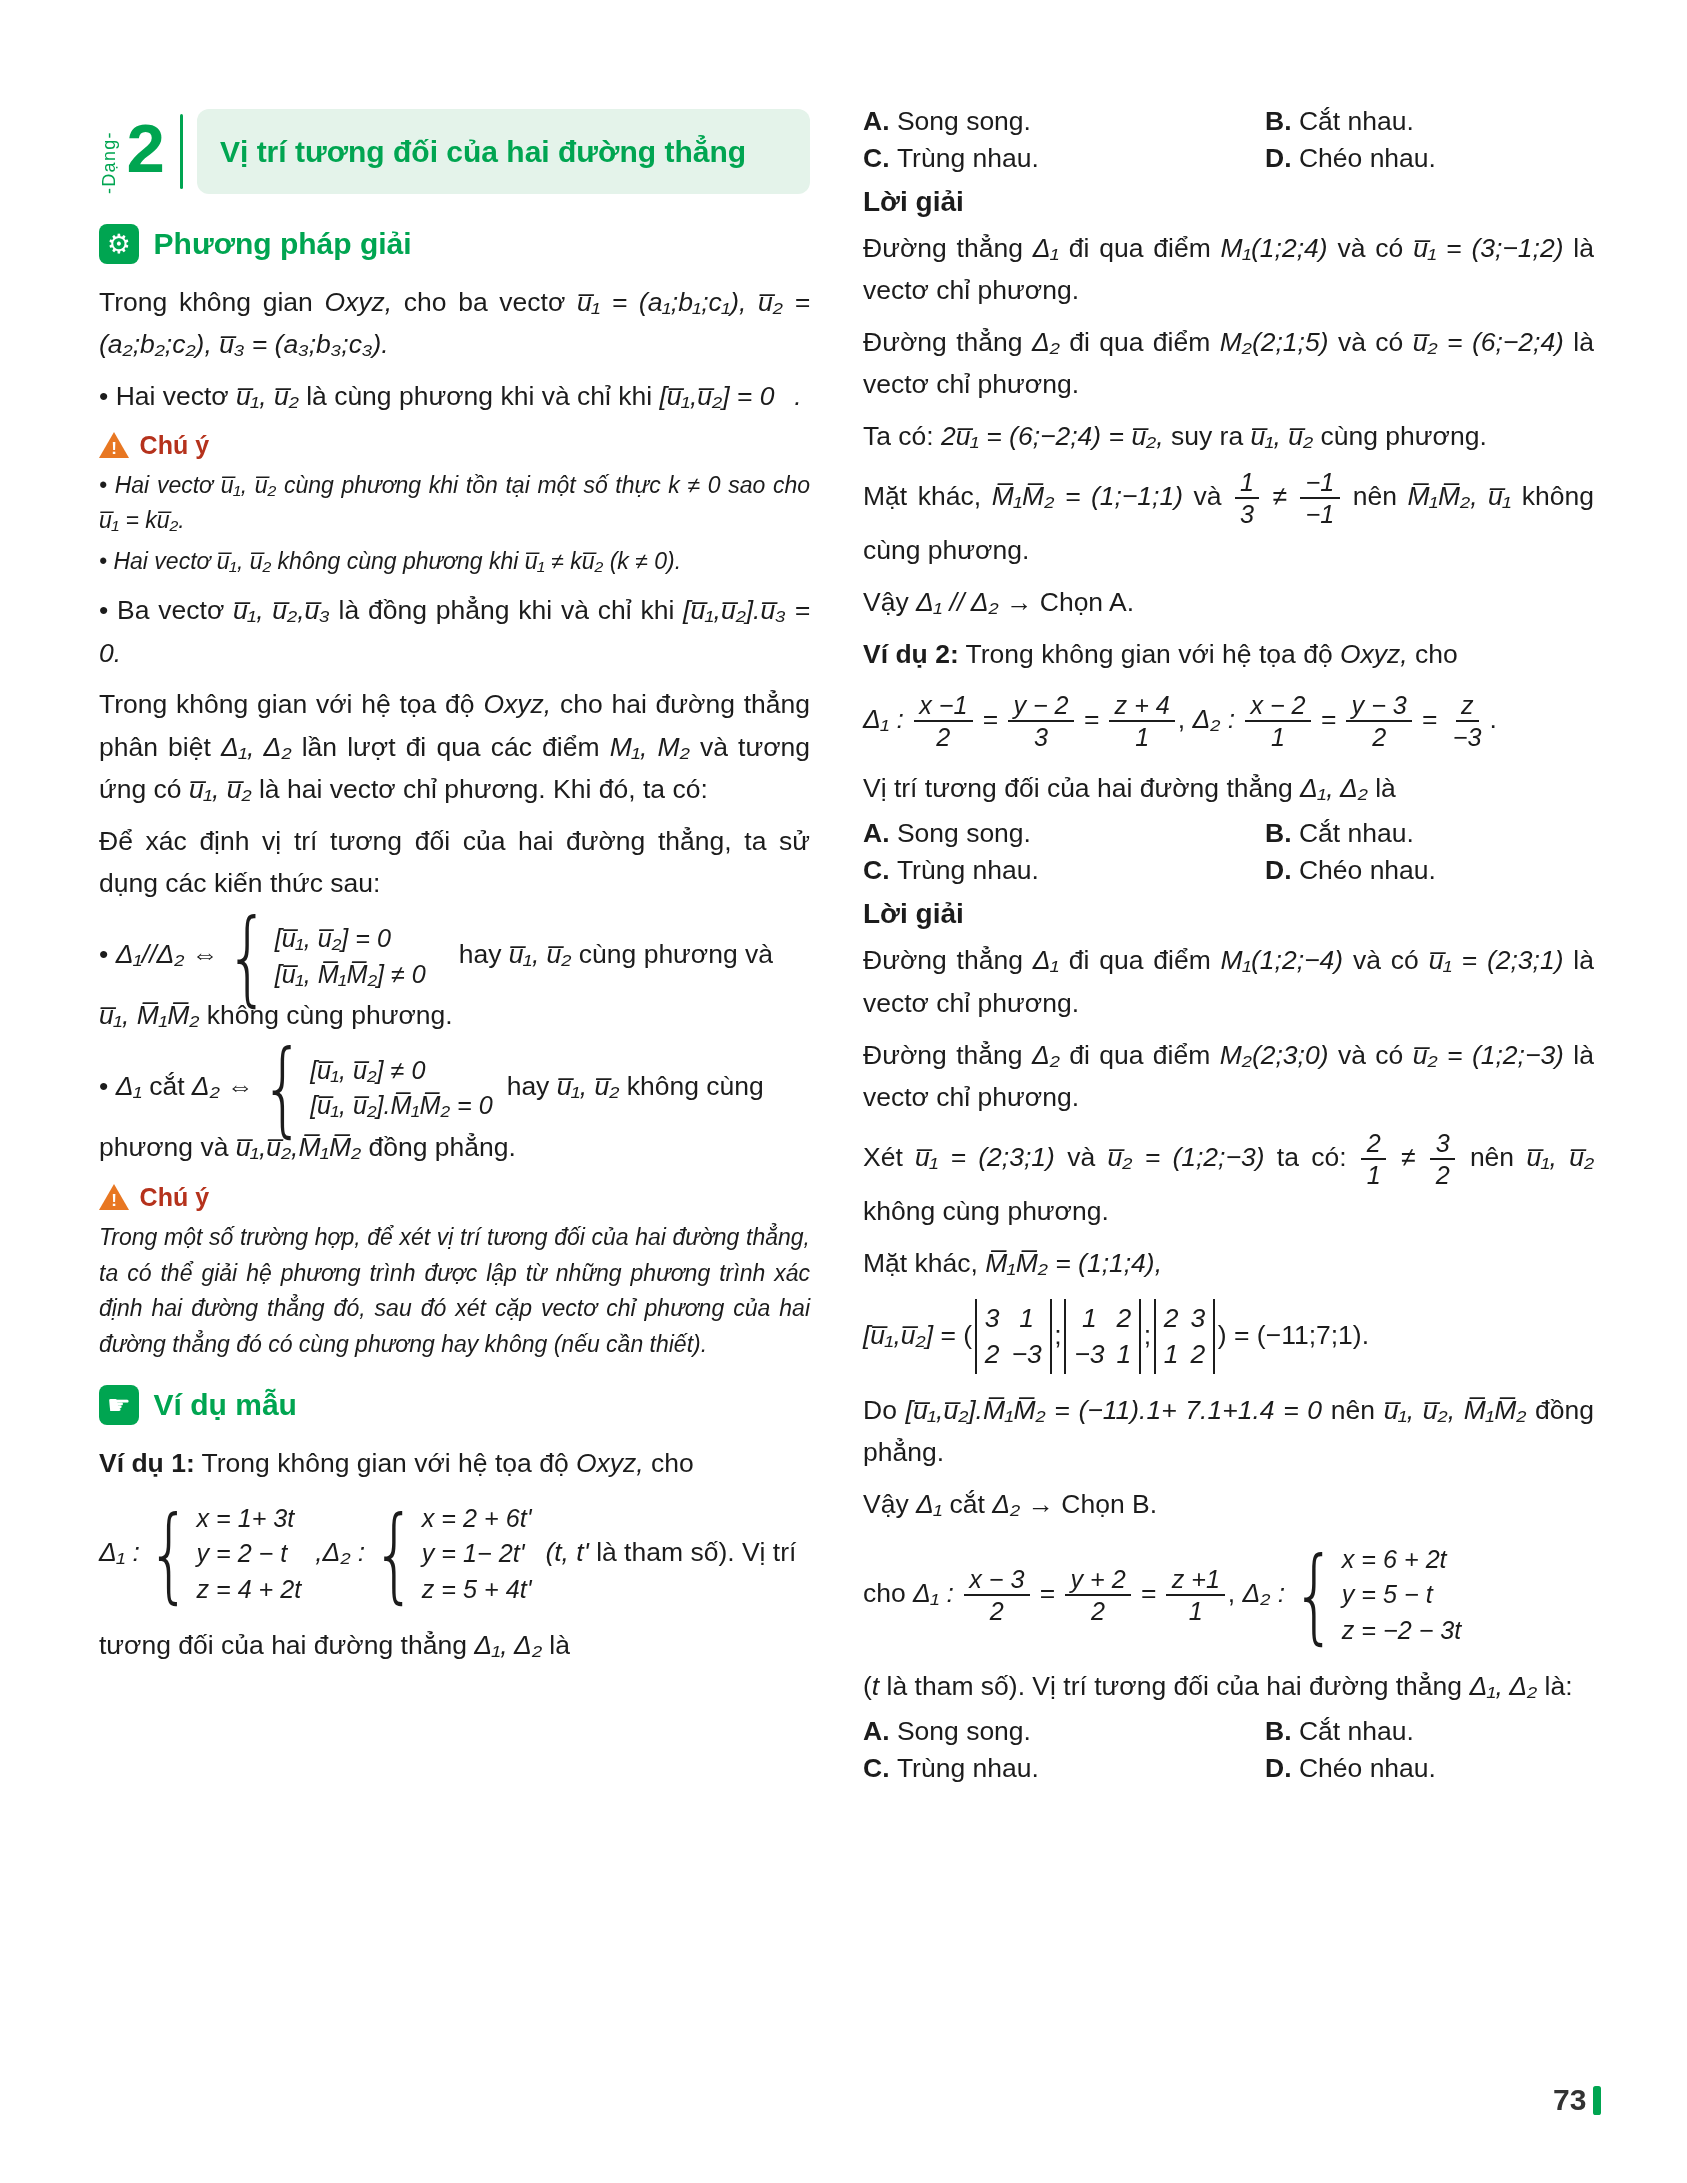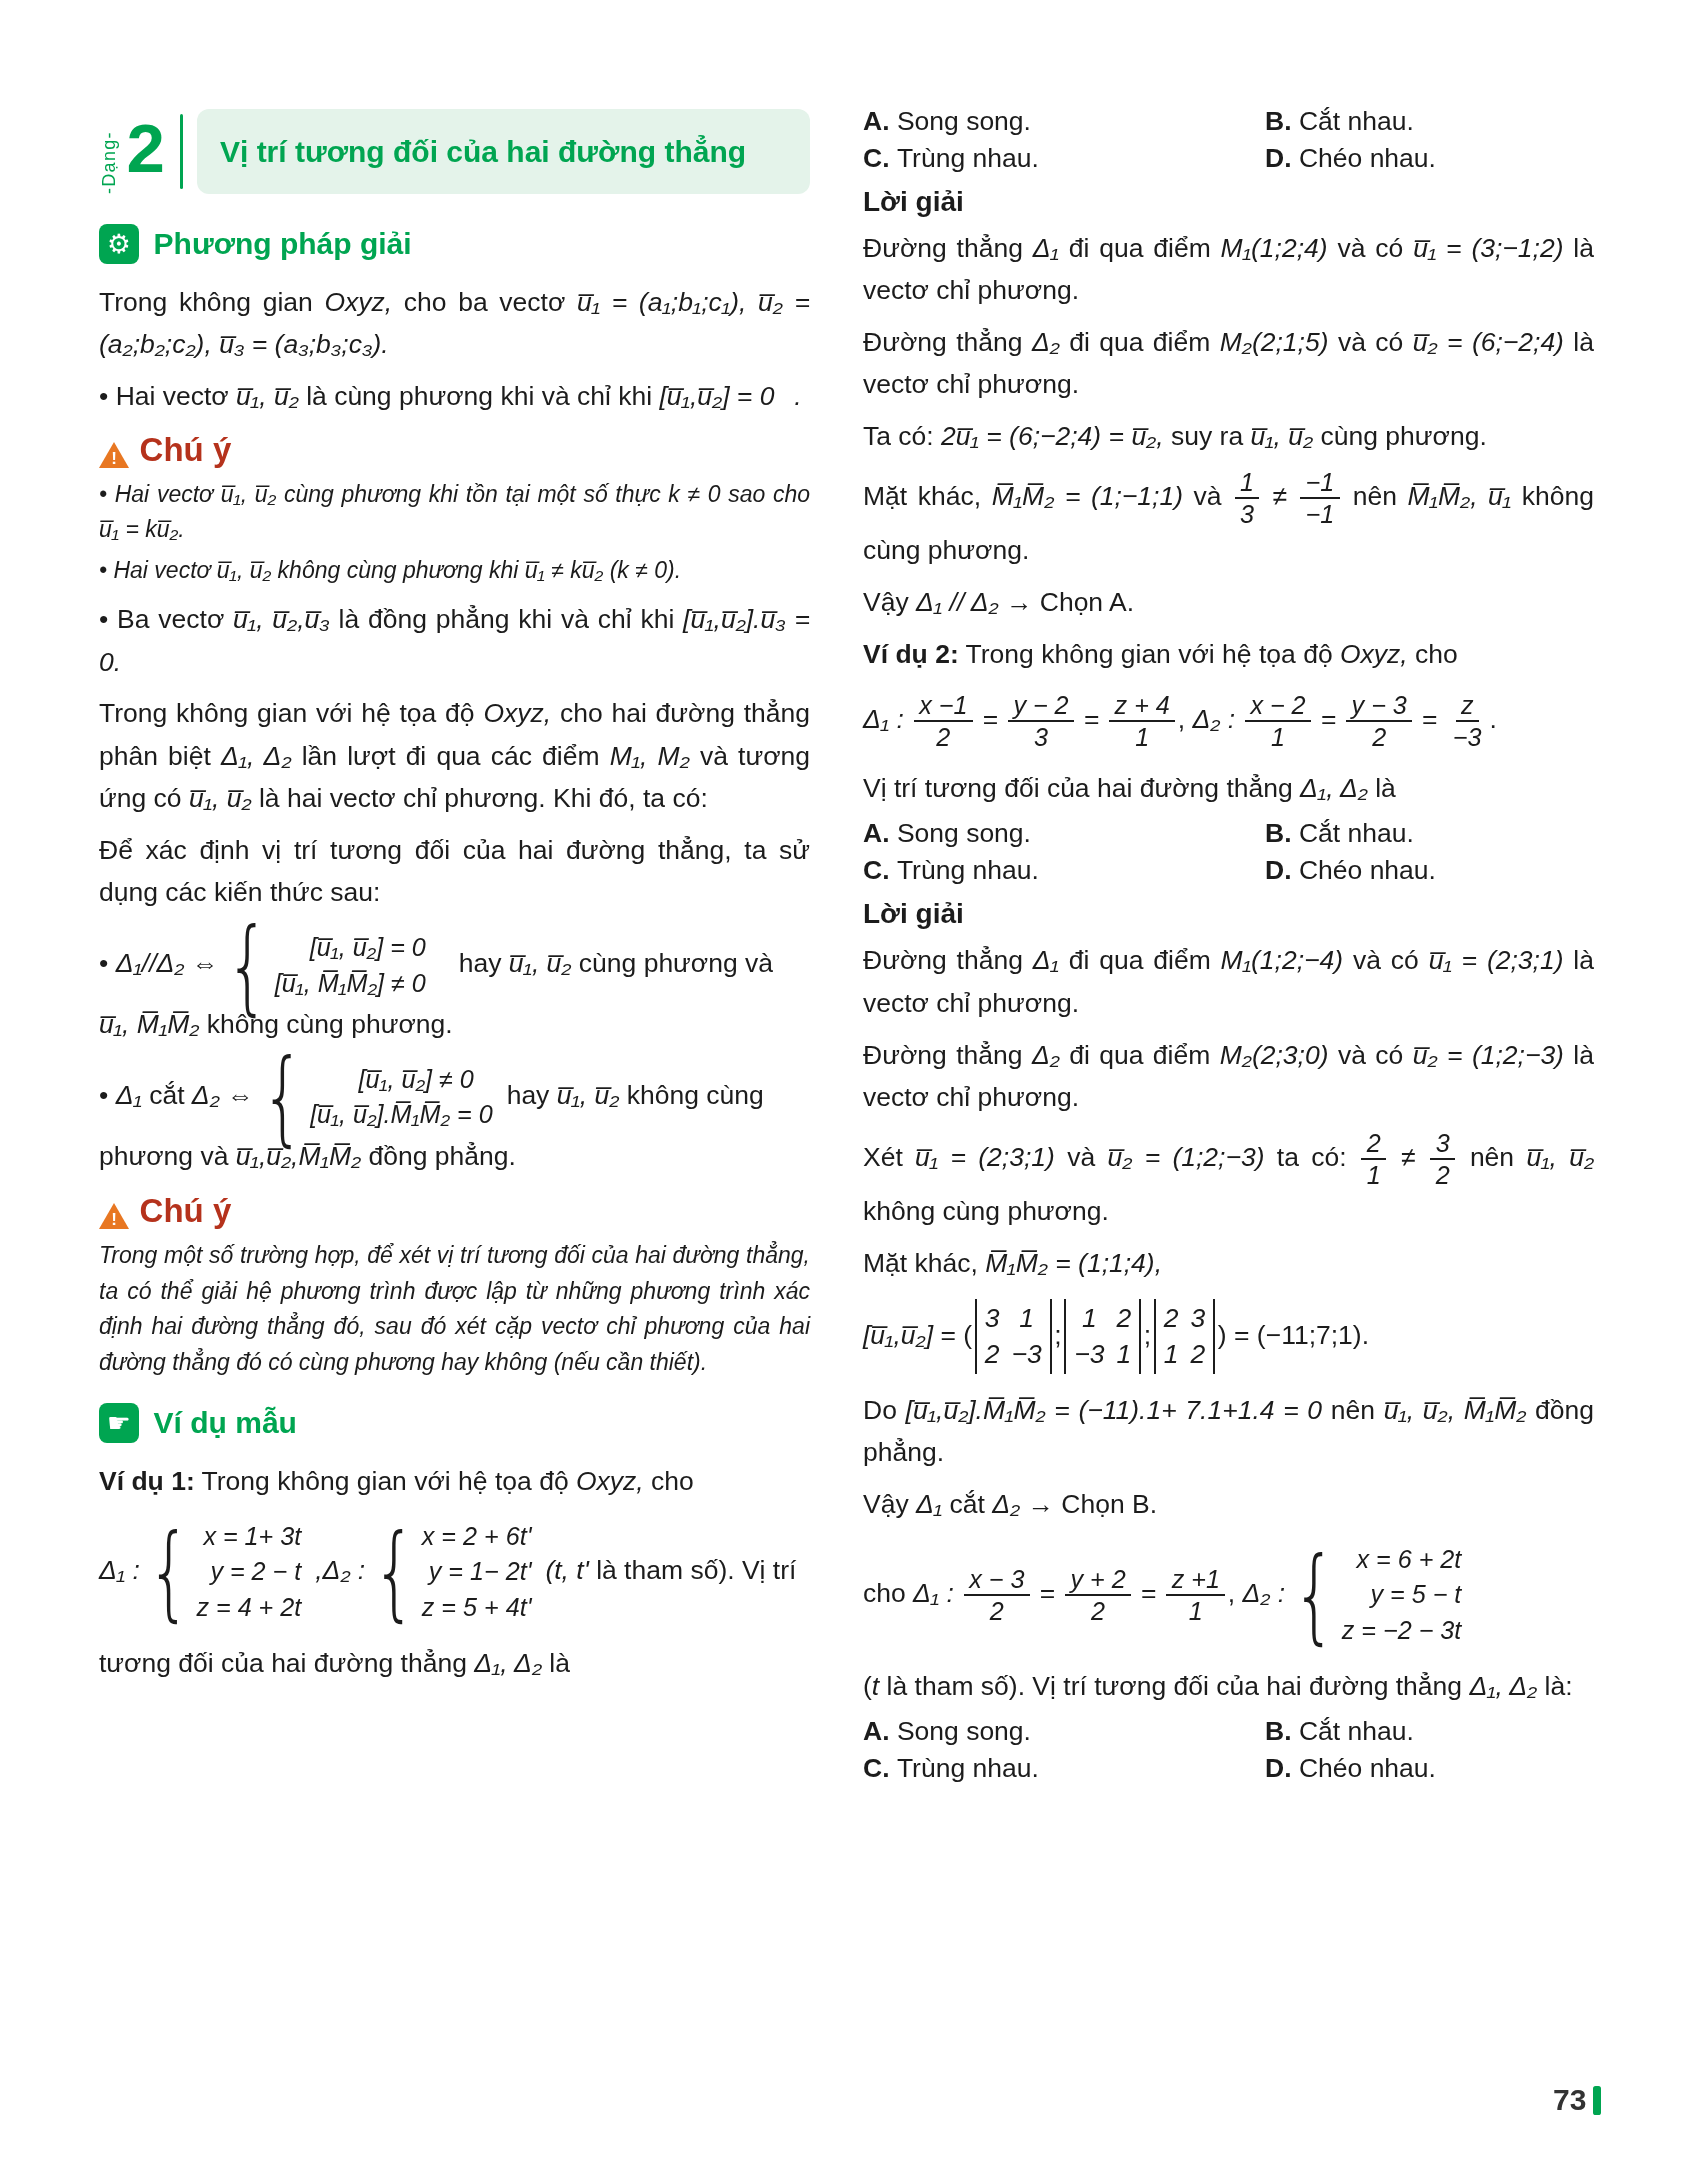--- a/index.html
+++ b/index.html
@@ -41,22 +41,22 @@
     margin:22.5px 0 17px 0;
   }
   .iconbox{
     width:40px;height:40px;background:#00a551;border-radius:8px;
     color:#ffffff;display:flex;align-items:center;justify-content:center;
     font-size:26.5px;font-weight:normal;flex:0 0 auto;
   }
 
   
   .note-head{
-    display:flex;align-items:flex-end;gap:10.6px;
-    color:#b5321c;font-weight:bold;font-size:33px;
+    display:flex;align-items:flex-start;gap:10.6px;
+    color:#b5321c;font-weight:bold;font-size:25px;
     margin:13.2px 0 8px 0;
   }
   .warn-icon{position:relative;width:30px;height:28px;display:inline-block;flex:0 0 auto;}
   .warn-icon::before{
     content:"";position:absolute;left:0;top:1.3px;
     border-left:15px solid transparent;border-right:15px solid transparent;
     border-bottom:26.5px solid #e87722;
   }
   .warn-icon::after{
     content:"!";position:absolute;left:0;right:0;top:8px;
@@ -95,21 +95,21 @@
     display:inline-flex;align-items:center;vertical-align:middle;
     margin:4px 6.6px 4px 0;
   }
   .cases .brace{
     font-size:2.6em;font-weight:300;line-height:0.9;
     display:inline-block;transform:scaleY(1.5);margin-right:5.3px;
     font-family:"DejaVu Sans", sans-serif;
   }
   .cases .lines{
     display:inline-flex;flex-direction:column;gap:4px;
-    text-align:right;font-style:italic;font-size:0.95em;line-height:1.25;
+    text-align:left;font-style:italic;font-size:0.95em;line-height:1.25;
   }
 
   .det{
     display:inline-grid;grid-template-columns:auto auto;
     column-gap:12px;row-gap:1.3px;padding:2.6px 8px;
     border-left:2px solid #1c1c1c;border-right:2px solid #1c1c1c;
     vertical-align:middle;font-style:italic;line-height:1.3;text-align:center;
     margin:0 2.6px;
   }
 

